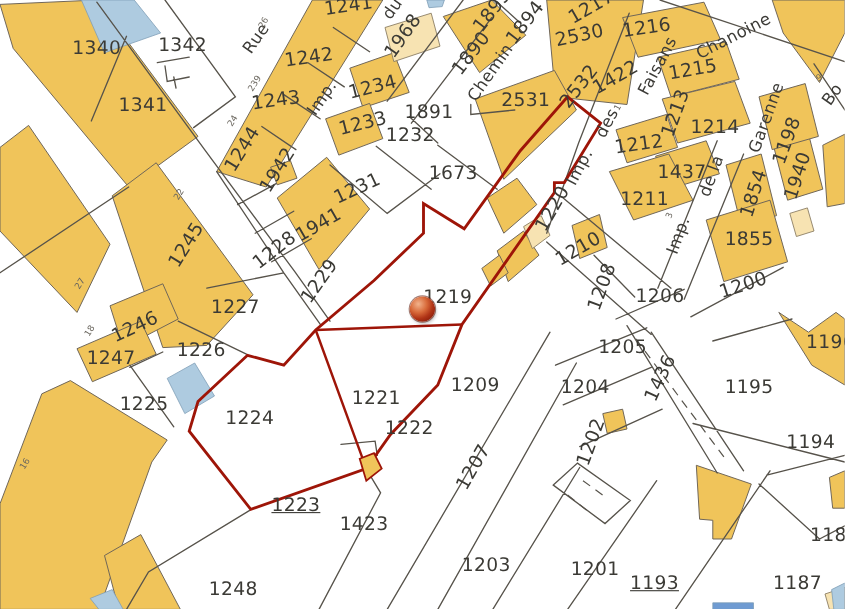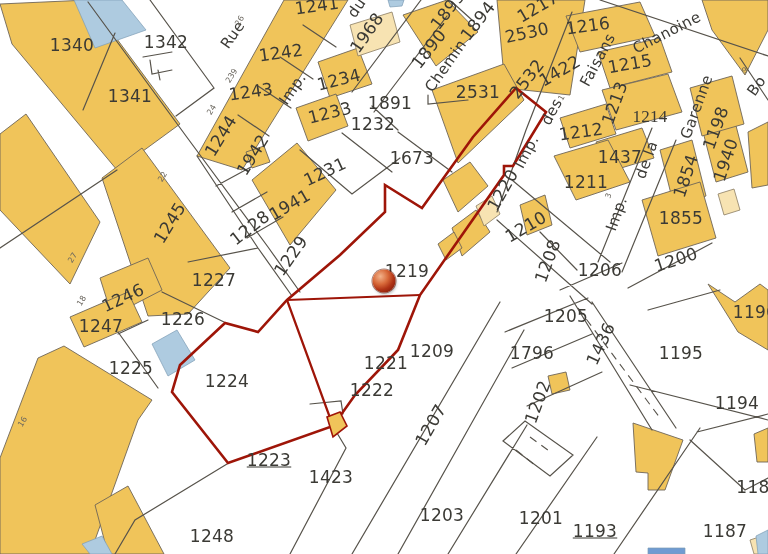--- a/index.html
+++ b/index.html
@@ -117,21 +117,21 @@
       M578,308 L660,418
       M516,450 L536,466 M530,437 L552,453"></path>
     <g id="selection" fill="none" stroke="#9E1508" stroke-width="2.6" stroke-linejoin="miter">
       <path d="M516,88 L546,112 L513,166 L504,166 L504,175 L420,295 L398,350 L355,395 L333,426 L228,463 L172,392 L180,365 L225,323 L258,332 L287,300 L340,255 L385,212 L385,185 L422,208 L473,137 Z"></path>
       <path stroke-width="2.2" d="M287,300 L420,295 M287,300 L333,426"></path>
       <polygon fill="#F0C45A" stroke-width="1.6" points="327,417 340,412 347,426 333,437"></polygon>
     </g>
   </svg>
 
   <div id="labels">
-      <div class="lbl parcel-lbl" style="left: 72px; top: 45px; transform: translate(-50%, -50%) rotate(0deg);">1340</div>
+      <div class="lbl parcel-lbl" style="left: 88px; top: 45px; transform: translate(-50%, -50%) rotate(0deg);">1340</div>
       <div class="lbl parcel-lbl" style="left: 166px; top: 42px; transform: translate(-50%, -50%) rotate(0deg);">1342</div>
       <div class="lbl parcel-lbl" style="left: 130px; top: 96px; transform: translate(-50%, -50%) rotate(0deg);">1341</div>
       <div class="lbl parcel-lbl" style="left: 281px; top: 53px; transform: translate(-50%, -50%) rotate(-8deg);">1242</div>
       <div class="lbl parcel-lbl" style="left: 317px; top: 6px; transform: translate(-50%, -50%) rotate(-8deg);">1241</div>
       <div class="lbl parcel-lbl" style="left: 251px; top: 92px; transform: translate(-50%, -50%) rotate(-8deg);">1243</div>
       <div class="lbl parcel-lbl" style="left: 221px; top: 136px; transform: translate(-50%, -50%) rotate(-58deg);">1244</div>
       <div class="lbl parcel-lbl" style="left: 170px; top: 223px; transform: translate(-50%, -50%) rotate(-58deg);">1245</div>
       <div class="lbl parcel-lbl" style="left: 123px; top: 298px; transform: translate(-50%, -50%) rotate(-25deg);">1246</div>
       <div class="lbl parcel-lbl" style="left: 101px; top: 326px; transform: translate(-50%, -50%) rotate(0deg);">1247</div>
       <div class="lbl parcel-lbl" style="left: 131px; top: 368px; transform: translate(-50%, -50%) rotate(0deg);">1225</div>
@@ -152,40 +152,40 @@
       <div class="lbl parcel-lbl" style="left: 478px; top: 21px; transform: translate(-50%, -50%) rotate(-52deg);">1894</div>
       <div class="lbl parcel-lbl" style="left: 448px; top: 10px; transform: translate(-50%, -50%) rotate(-52deg);">1895</div>
       <div class="lbl parcel-lbl" style="left: 527px; top: 33px; transform: translate(-50%, -50%) rotate(-12deg);">2530</div>
       <div class="lbl parcel-lbl" style="left: 478px; top: 92px; transform: translate(-50%, -50%) rotate(0deg); text-align: center;">2531</div>
       <div class="lbl parcel-lbl" style="left: 527px; top: 79px; transform: translate(-50%, -50%) rotate(-52deg);">2532</div>
       <div class="lbl parcel-lbl" style="left: 538px; top: 7px; transform: translate(-50%, -50%) rotate(-30deg);">1217</div>
       <div class="lbl parcel-lbl" style="left: 588px; top: 26px; transform: translate(-50%, -50%) rotate(-8deg);">1216</div>
       <div class="lbl parcel-lbl" style="left: 560px; top: 71px; transform: translate(-50%, -50%) rotate(-30deg);">1422</div>
       <div class="lbl parcel-lbl" style="left: 630px; top: 64px; transform: translate(-50%, -50%) rotate(-10deg);">1215</div>
       <div class="lbl parcel-lbl" style="left: 615px; top: 103px; transform: translate(-50%, -50%) rotate(-70deg);">1213</div>
-      <div class="lbl parcel-lbl" style="left: 650px; top: 116px; transform: translate(-50%, -50%) rotate(0deg); font-family: Liberation Serif, serif;">1214</div>
+      <div class="lbl parcel-lbl" style="left: 650px; top: 116px; transform: translate(-50%, -50%) rotate(0deg);">1214</div>
       <div class="lbl parcel-lbl" style="left: 581px; top: 132px; transform: translate(-50%, -50%) rotate(-8deg);">1212</div>
       <div class="lbl parcel-lbl" style="left: 586px; top: 182px; transform: translate(-50%, -50%) rotate(0deg);">1211</div>
       <div class="lbl parcel-lbl" style="left: 620px; top: 157px; transform: translate(-50%, -50%) rotate(0deg);">1437</div>
       <div class="lbl parcel-lbl" style="left: 686px; top: 176px; transform: translate(-50%, -50%) rotate(-72deg);">1854</div>
       <div class="lbl parcel-lbl" style="left: 726px; top: 160px; transform: translate(-50%, -50%) rotate(-72deg);">1940</div>
       <div class="lbl parcel-lbl" style="left: 716px; top: 128px; transform: translate(-50%, -50%) rotate(-70deg);">1198</div>
       <div class="lbl parcel-lbl" style="left: 681px; top: 218px; transform: translate(-50%, -50%) rotate(0deg);">1855</div>
       <div class="lbl parcel-lbl" style="left: 676px; top: 260px; transform: translate(-50%, -50%) rotate(-18deg);">1200</div>
       <div class="lbl parcel-lbl" style="left: 600px; top: 270px; transform: translate(-50%, -50%) rotate(0deg);">1206</div>
       <div class="lbl parcel-lbl" style="left: 548px; top: 261px; transform: translate(-50%, -50%) rotate(-70deg);">1208</div>
       <div class="lbl parcel-lbl" style="left: 526px; top: 227px; transform: translate(-50%, -50%) rotate(-30deg);">1210</div>
       <div class="lbl parcel-lbl" style="left: 503px; top: 190px; transform: translate(-50%, -50%) rotate(-60deg);">1220</div>
       <div class="lbl parcel-lbl" style="left: 412px; top: 158px; transform: translate(-50%, -50%) rotate(0deg);">1673</div>
       <div class="lbl parcel-lbl" style="left: 407px; top: 271px; transform: translate(-50%, -50%) rotate(0deg);">1219</div>
       <div class="lbl parcel-lbl" style="left: 432px; top: 351px; transform: translate(-50%, -50%) rotate(0deg);">1209</div>
-      <div class="lbl parcel-lbl" style="left: 342px; top: 363px; transform: translate(-50%, -50%) rotate(0deg); margin-left: 44px;">1221</div>
+      <div class="lbl parcel-lbl" style="left: 342px; top: 363px; transform: translate(-50%, -50%) rotate(0deg);">1221</div>
       <div class="lbl parcel-lbl" style="left: 332px; top: 390px; transform: translate(-50%, -50%) rotate(0deg); margin-left: 40px;">1222</div>
       <div class="lbl parcel-lbl" style="left: 566px; top: 316px; transform: translate(-50%, -50%) rotate(0deg);">1205</div>
-      <div class="lbl parcel-lbl" style="left: 532px; top: 353px; transform: translate(-50%, -50%) rotate(0deg);">1796</div>
+      <div class="lbl parcel-lbl" style="left: 532px; top: 353px; transform: translate(-50%, -50%) rotate(0deg);">1204</div>
       <div class="lbl parcel-lbl" style="left: 538px; top: 402px; transform: translate(-50%, -50%) rotate(-70deg);">1202</div>
       <div class="lbl parcel-lbl" style="left: 601px; top: 344px; transform: translate(-50%, -50%) rotate(-65deg);">1436</div>
       <div class="lbl parcel-lbl" style="left: 681px; top: 353px; transform: translate(-50%, -50%) rotate(0deg);">1195</div>
       <div class="lbl parcel-lbl" style="left: 755px; top: 312px; transform: translate(-50%, -50%) rotate(0deg);">1196</div>
       <div class="lbl parcel-lbl" style="left: 737px; top: 403px; transform: translate(-50%, -50%) rotate(0deg);">1194</div>
       <div class="lbl parcel-lbl" style="left: 431px; top: 425px; transform: translate(-50%, -50%) rotate(-60deg);">1207</div>
       <div class="lbl parcel-lbl" style="left: 331px; top: 477px; transform: translate(-50%, -50%) rotate(0deg);">1423</div>
       <div class="lbl parcel-lbl" style="left: 269px; top: 460px; transform: translate(-50%, -50%) rotate(0deg); text-decoration: underline;">1223</div>
       <div class="lbl parcel-lbl" style="left: 212px; top: 536px; transform: translate(-50%, -50%) rotate(0deg);">1248</div>
       <div class="lbl parcel-lbl" style="left: 442px; top: 515px; transform: translate(-50%, -50%) rotate(0deg);">1203</div>

